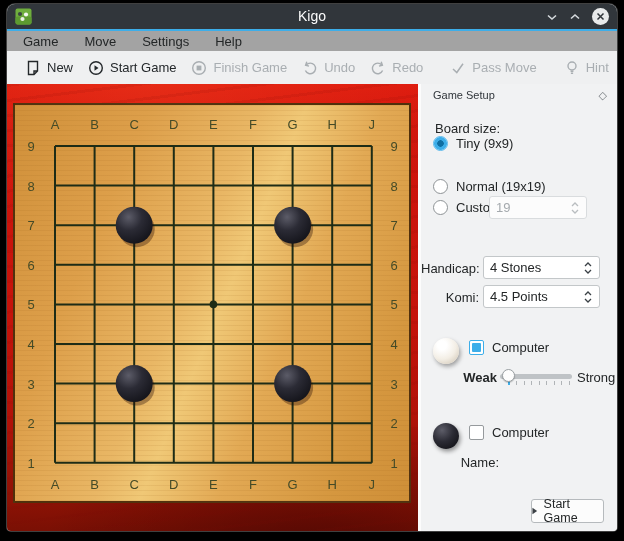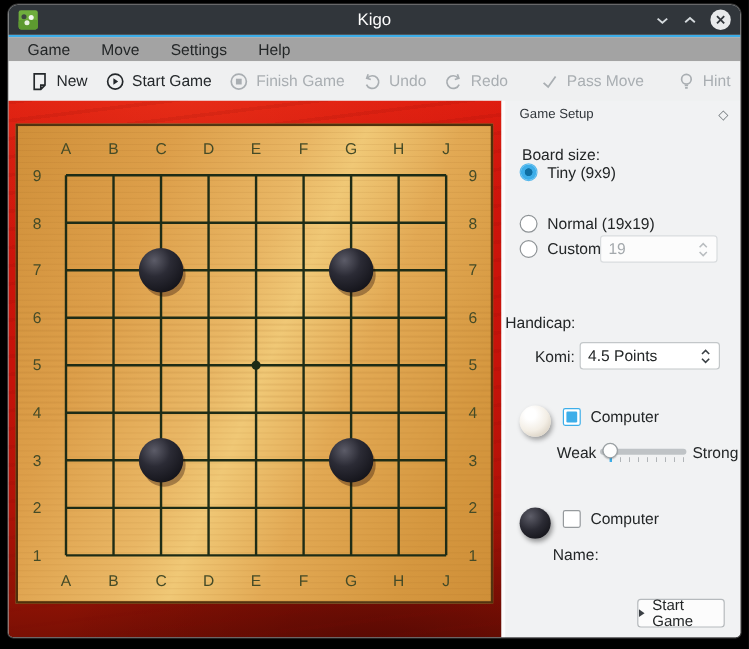--- a/index.html
+++ b/index.html
@@ -260,46 +260,53 @@
         <span>Tiny (9x9)</span>
       </div>
       <div class="abs radio-row" style="left:12px;top:95px;">
         <span class="radio"></span>
         <span>Normal (19x19)</span>
       </div>
       <div class="abs radio-row" style="left:12px;top:116px;">
         <span class="radio"></span>
         <span>Custom:</span>
       </div>
-      <div class="spinbox disabled" style="left:79px;top:112px;width:98px;height:23px;">
+      <div class="spinbox disabled" style="left:68px;top:112px;width:98px;height:23px;">
         <span>19</span>
         <svg class="spin-arrows" width="10" height="16" viewBox="0 0 10 16">
           <polyline points="2,6 5,3 8,6" fill="none" stroke="currentColor" stroke-width="1.3"></polyline>
           <polyline points="2,10 5,13 8,10" fill="none" stroke="currentColor" stroke-width="1.3"></polyline>
           </svg>
       </div>
 
       <div class="abs label-right" style="left:0;top:177px;width:58px;">Handicap:</div>
+      <div class="spinbox" style="left:62px;top:172px;width:117px;height:23px;">
+        <span>4 Stones</span>
+        <svg class="spin-arrows" width="10" height="16" viewBox="0 0 10 16">
+          <polyline points="2,6 5,3 8,6" fill="none" stroke="currentColor" stroke-width="1.3"></polyline>
+          <polyline points="2,10 5,13 8,10" fill="none" stroke="currentColor" stroke-width="1.3"></polyline>
+          </svg>
+      </div>
 
       <div class="abs label-right" style="left:0;top:206px;width:58px;">Komi:</div>
       <div class="spinbox" style="left:62px;top:201px;width:117px;height:23px;">
         <span>4.5 Points</span>
         <svg class="spin-arrows" width="10" height="16" viewBox="0 0 10 16">
           <polyline points="2,6 5,3 8,6" fill="none" stroke="currentColor" stroke-width="1.3"></polyline>
           <polyline points="2,10 5,13 8,10" fill="none" stroke="currentColor" stroke-width="1.3"></polyline>
           </svg>
       </div>
 
       <div class="abs stone-img stone-white" style="left:12px;top:254px;"></div>
       <div class="abs check-row" style="left:48px;top:256px;">
         <span class="checkbox checked"></span>
         <span>Computer</span>
       </div>
 
-      <div class="abs label-right" style="left:0;top:286px;width:76px;">Weak</div>
+      <div class="abs label-right" style="left:0;top:286px;width:76px;font-weight:bold;">Weak</div>
       <div class="slider-track" style="left:79px;top:290px;width:72px;"></div>
       <div class="slider-ticks" style="left:88px;top:297px;width:64px;"></div>
       <div class="slider-tick-blue" style="left: 86.64px; top: 297px;"></div>
       <div class="slider-handle" style="left: 81.14px; top: 285px;"></div>
       <div class="abs" style="left:156px;top:286px;">Strong</div>
 
       <div class="abs stone-img stone-black" style="left:12px;top:339px;"></div>
       <div class="abs check-row" style="left:48px;top:341px;">
         <span class="checkbox"></span>
         <span>Computer</span>

